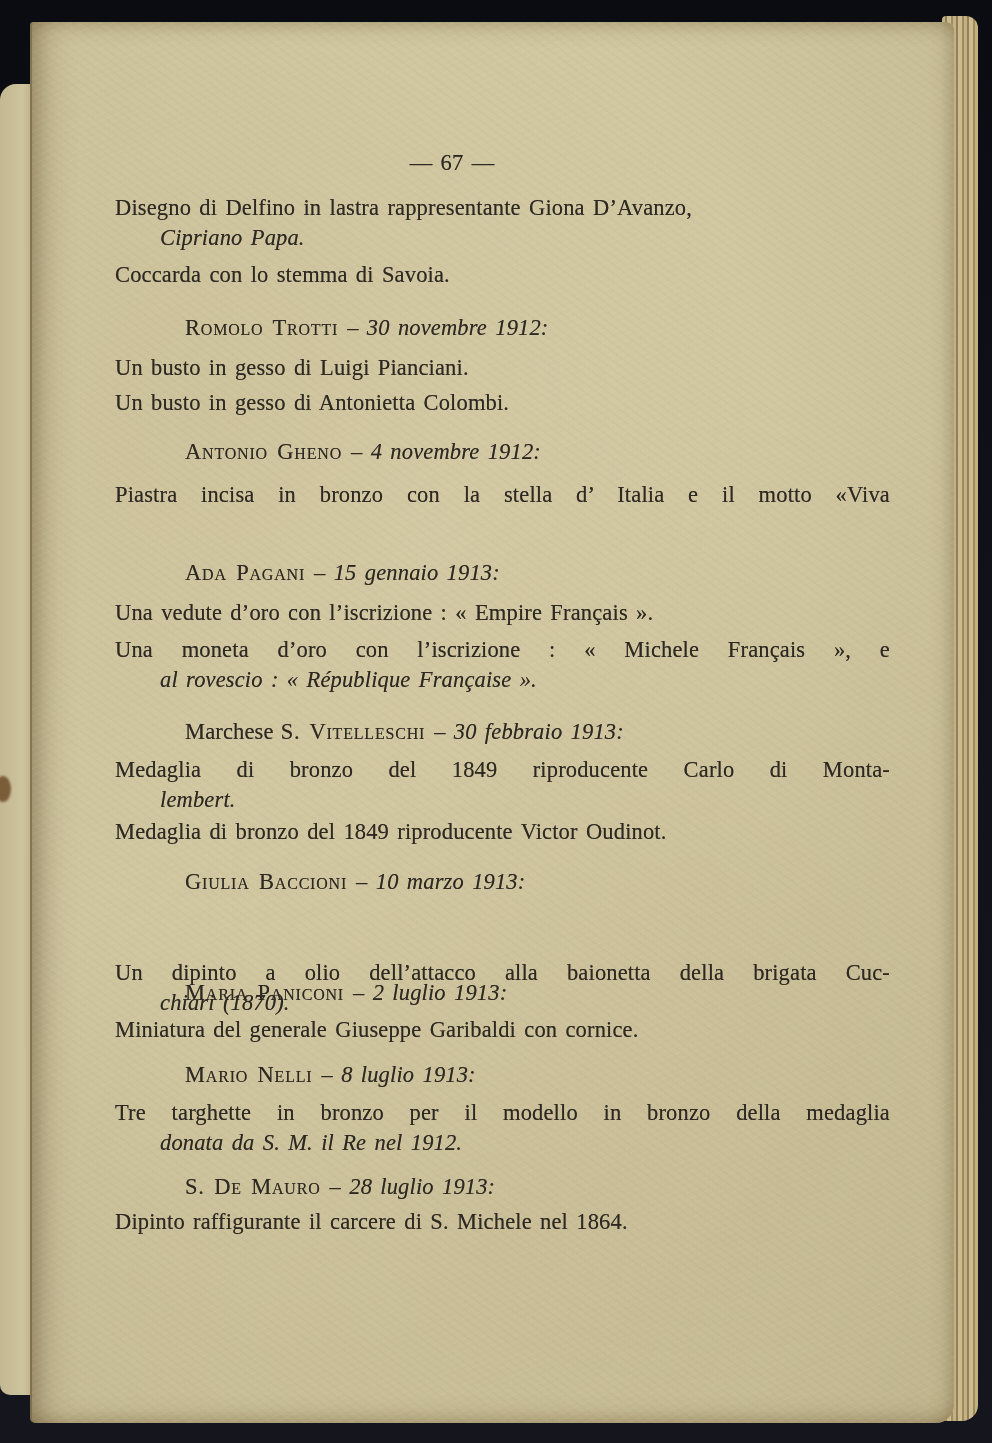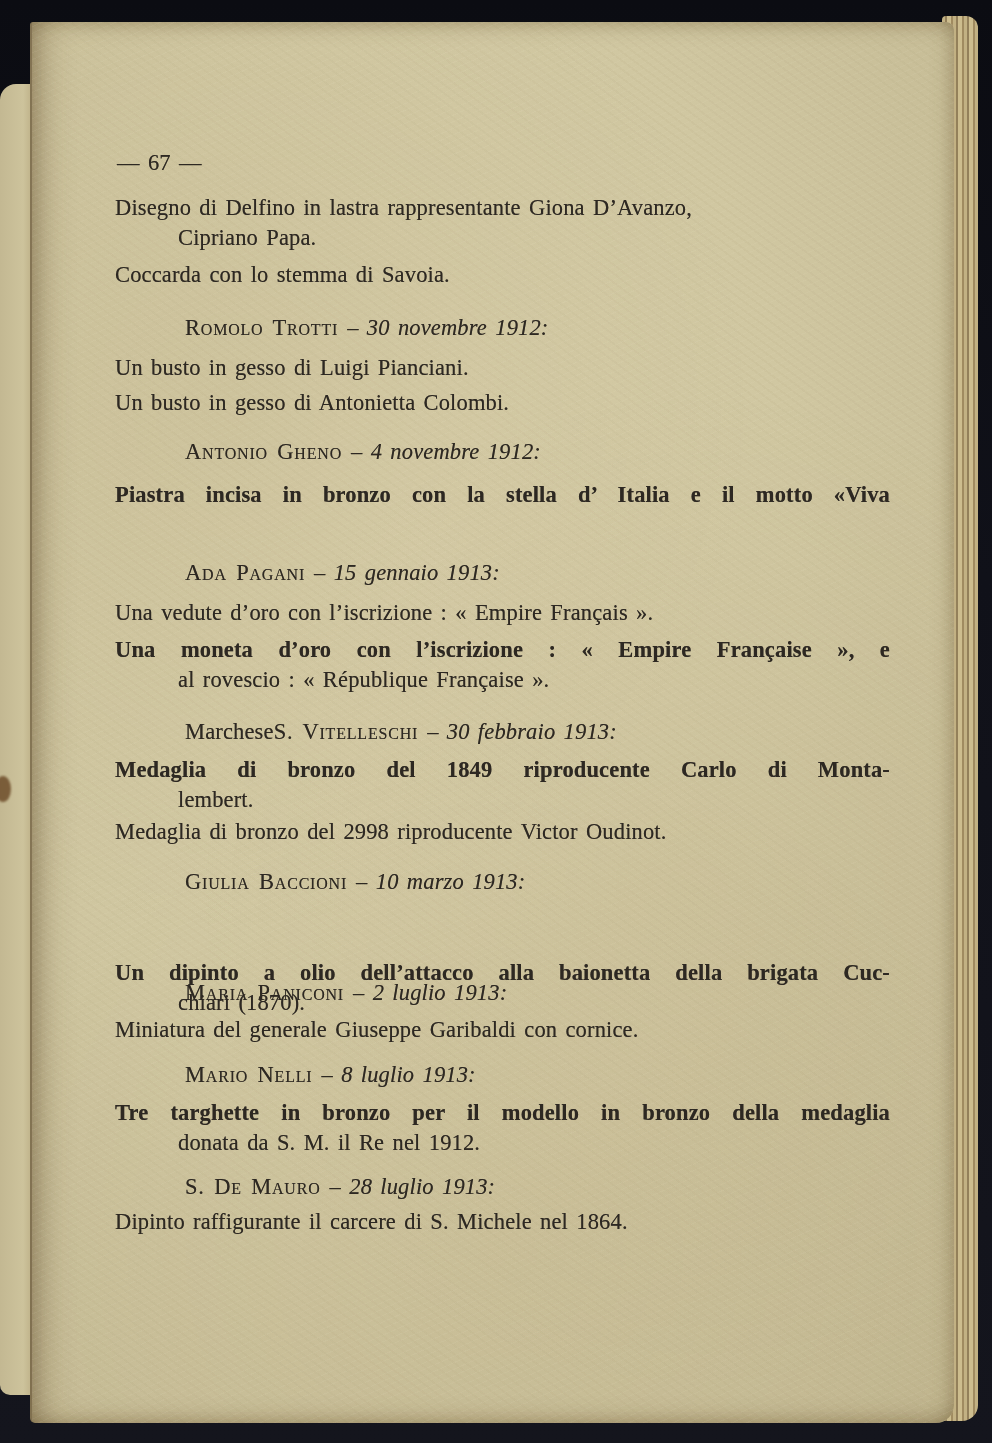--- a/index.html
+++ b/index.html
@@ -48,23 +48,23 @@
   }
   
   .content{
     position:absolute;inset:0;
     font-size:22.5px;line-height:30px;color:#2d2822;
     word-spacing:2.5px;letter-spacing:.15px;
     text-shadow:0 0 .5px rgba(45,40,34,.55);
   }
   .blk{position:absolute;left:115px;right:102px;}
   .hblk{position:absolute;left:185px;right:102px;white-space:nowrap;}
-  .pagenum{position:absolute;left:117px;width:646px;text-align:left;}
-  .cont{margin-left:63px;}
-  .stretch{text-align:justify;text-align-last:justify;font-weight:bold;}
+  .pagenum{position:absolute;left:129px;width:646px;text-align:center;}
+  .cont{margin-left:45px;font-style:italic;}
+  .stretch{text-align:justify;text-align-last:justify;}
   .sc{font-variant:small-caps;letter-spacing:.8px;word-spacing:3px;}
   .hdate{margin-left:9px;font-style:italic;}
 </style>
 </head>
 <body>
 
 <div class="scene">
   <div class="facing-strip"></div>
   <div class="ink-spot"></div>
   <div class="page-edges"></div>
@@ -102,33 +102,33 @@
       <div class="line stretch">Piastra incisa in bronzo con la stella d’ Italia e il motto «Viva</div>
     </div>
 
     <div class="hblk" style="top:558px">
       <span class="sc">Ada Pagani</span><span class="hdate">– 15 gennaio 1913:</span>
     </div>
     <div class="blk" style="top:598px">
       <div class="line">Una vedute d’oro con l’iscrizione : « Empire Français ».</div>
     </div>
     <div class="blk" style="top:635px">
-      <div class="line stretch">Una moneta d’oro con l’iscrizione : « Empire Française », e</div>
+      <div class="line stretch">Una moneta d’oro con l’iscrizione : « Michele Français », e</div>
       <div class="line cont">al rovescio : « République Française ».</div>
     </div>
 
     <div class="hblk" style="top:717px">
-      <span style="">Marchese</span><span class="sc">S. Vitelleschi</span><span class="hdate">– 30 febbraio 1913:</span>
+      <span style="margin-right:7px">Marchese</span><span class="sc">S. Vitelleschi</span><span class="hdate">– 30 febbraio 1913:</span>
     </div>
     <div class="blk" style="top:755px">
       <div class="line stretch">Medaglia di bronzo del 1849 riproducente Carlo di Monta-</div>
       <div class="line cont">lembert.</div>
     </div>
     <div class="blk" style="top:817px">
-      <div class="line">Medaglia di bronzo del 2998 riproducente Victor Oudinot.</div>
+      <div class="line">Medaglia di bronzo del 1849 riproducente Victor Oudinot.</div>
     </div>
 
     <div class="hblk" style="top:867px">
       <span class="sc">Giulia Baccioni</span><span class="hdate">– 10 marzo 1913:</span>
     </div>
     <div class="blk" style="top:958px">
       <div class="line stretch">Un dipinto a olio dell’attacco alla baionetta della brigata Cuc-</div>
       <div class="line cont">chiari (1870).</div>
     </div>
 

